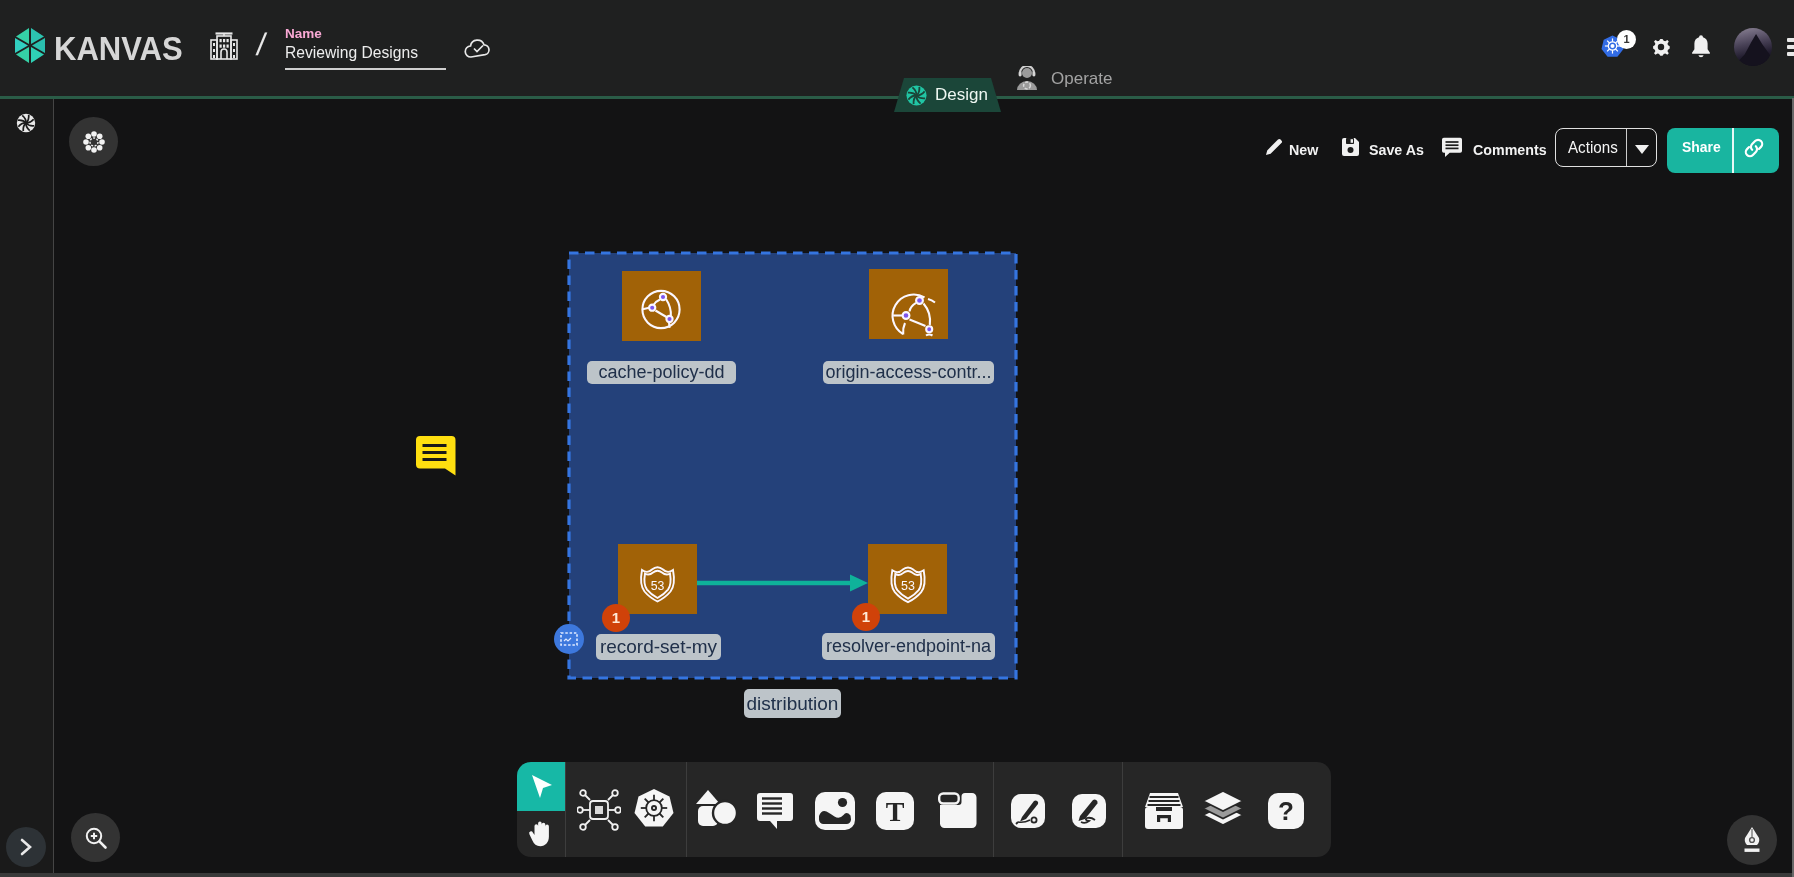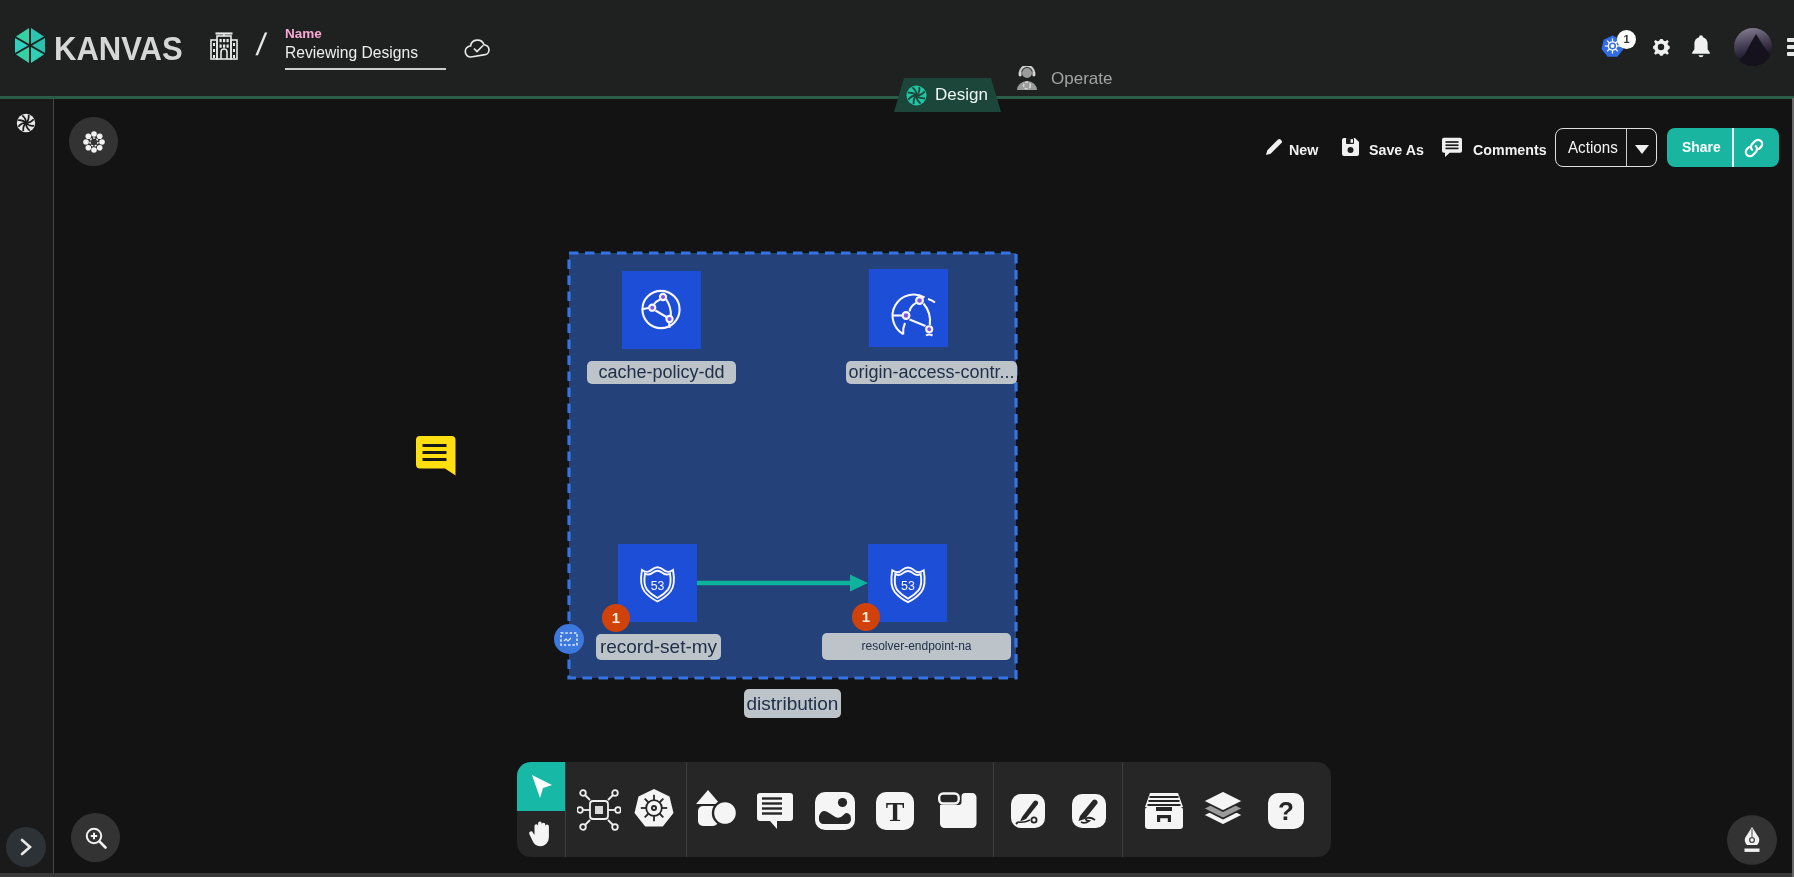--- a/index.html
+++ b/index.html
@@ -40,26 +40,26 @@
   .circbtn { position:absolute; border-radius:50%; background:#333333; display:flex; align-items:center; justify-content:center; }
 
   
   .ttxt { color:#f2f2f2; font-size:15px; font-weight:bold; position:absolute; top:141px; transform:scaleX(0.95); transform-origin:left;}
   #btn-actions { position:absolute; left:1555px; top:128px; width:102px; height:39px;
     border:1.5px solid #e0e0e0; border-radius:8px; color:#f5f5f5; }
   #btn-actions .lbl { position:absolute; left:12px; top:9px; font-size:16.5px; transform:scaleX(0.92); transform-origin:left;}
   #btn-actions .div { position:absolute; left:70px; top:0; width:1px; height:100%; background:#cccccc; }
   #btn-actions .caret { position:absolute; left:79px; top:16px; width:0; height:0;
     border-left:7px solid transparent; border-right:7px solid transparent; border-top:9px solid #f0f0f0; }
-  #btn-share { position:absolute; left:1667px; top:128px; width:112px; height:39px; background:#19b5a0; border-radius:8px; }
+  #btn-share { position:absolute; left:1667px; top:128px; width:112px; height:45px; background:#19b5a0; border-radius:8px; }
   #btn-share .lbl { position:absolute; left:15px; top:10px; font-size:15.5px; font-weight:bold; color:#fff; transform:scaleX(0.9); transform-origin:left;}
   #btn-share .div { position:absolute; left:65px; top:0px; width:1.5px; height:100%; background:#e8f8f5; }
 
   
-  .node { position:absolute; width:79px; height:78px; background:#1d4ed8; }
+  .node { position:absolute; width:79px; height:70px; background:#a16207; }
   .nlabel { position:absolute; background:#bdc4c9; color:#20304a; border-radius:5px;
     font-size:18px; text-align:center; white-space:nowrap; }
   .badge { position:absolute; width:28px; height:28px; border-radius:50%; background:#d04209;
     color:#ffe9d6; font-size:15px; font-weight:bold; text-align:center; line-height:28px; }
 
   
   #btoolbar { position:absolute; left:517px; top:762px; width:814px; height:95px; background:#262626; border-radius:14px; }
   .bdiv { position:absolute; top:0; width:1px; height:95px; background:#3d3d3d; }
   #selcell { position:absolute; left:0; top:0; width:48px; height:49px; background:#17b8a6; border-radius:14px 0 0 0; }
 
@@ -325,23 +325,23 @@
     <svg width="80" height="79" viewBox="0 0 79 78">
       <g stroke="#fbf7ff" stroke-width="1.9" fill="none">
         <path d="M24,26 Q29.5,30 34,25.5 Q39.5,20.8 45,25.5 Q49.5,30 55,26 C56.5,34 56,43 52.5,47.5 Q47.5,53.5 39.5,57.5 Q31.5,53.5 26.5,47.5 C23,43 22.5,34 24,26 Z"></path>
         <path d="M27,29.5 Q31,32 35,28.5 Q39.5,24.8 44,28.5 Q48,32 52,29.5 C53,35.5 52.7,42 50,45.6 Q46,50.5 39.5,54 Q33,50.5 29,45.6 C26.3,42 26,35.5 27,29.5 Z"></path>
       </g>
       <text x="39.5" y="45.5" font-size="12.3" fill="#fbf7ff" text-anchor="middle" font-family="Liberation Sans">53</text>
     </svg>
   </div>
 
   <div class="nlabel" style="left:587px;top:361px;width:149px;height:23px;line-height:23px;">cache-policy-dd</div>
-  <div class="nlabel" style="left:823px;top:361px;width:171px;height:23px;line-height:23px;margin-left:23px;">origin-access-contr...</div>
+  <div class="nlabel" style="left:823px;top:361px;width:171px;height:23px;line-height:23px;">origin-access-contr...</div>
   <div class="nlabel" style="left:596px;top:634px;width:125px;height:26px;line-height:26px;font-size:19px;">record-set-my</div>
-  <div class="nlabel" style="left:822px;top:633px;width:189px;height:27px;line-height:27px;font-size:12px;">resolver-endpoint-na</div>
+  <div class="nlabel" style="left:822px;top:633px;width:173px;height:27px;line-height:27px;font-size:18px;">resolver-endpoint-na</div>
   <div class="nlabel" style="left:744px;top:689px;width:97px;height:29px;line-height:29px;font-size:19px;">distribution</div>
 
   <div class="badge" style="left:602px;top:604px;">1</div>
   <div class="badge" style="left:852px;top:603px;">1</div>
 
   <div class="abs" style="left:554px;top:624px;width:30px;height:30px;border-radius:50%;background:#3d78dd;">
     <svg style="position:absolute;left:6px;top:8px" width="18" height="14" viewBox="0 0 18 14">
       <rect x="1" y="1" width="16" height="12" fill="none" stroke="#dfe9ff" stroke-width="1.6" stroke-dasharray="2.5 1.8"></rect>
       <path d="M4,9 l2,-2 l2,2 l3,-3" stroke="#dfe9ff" stroke-width="1.2" fill="none"></path>
     </svg>

